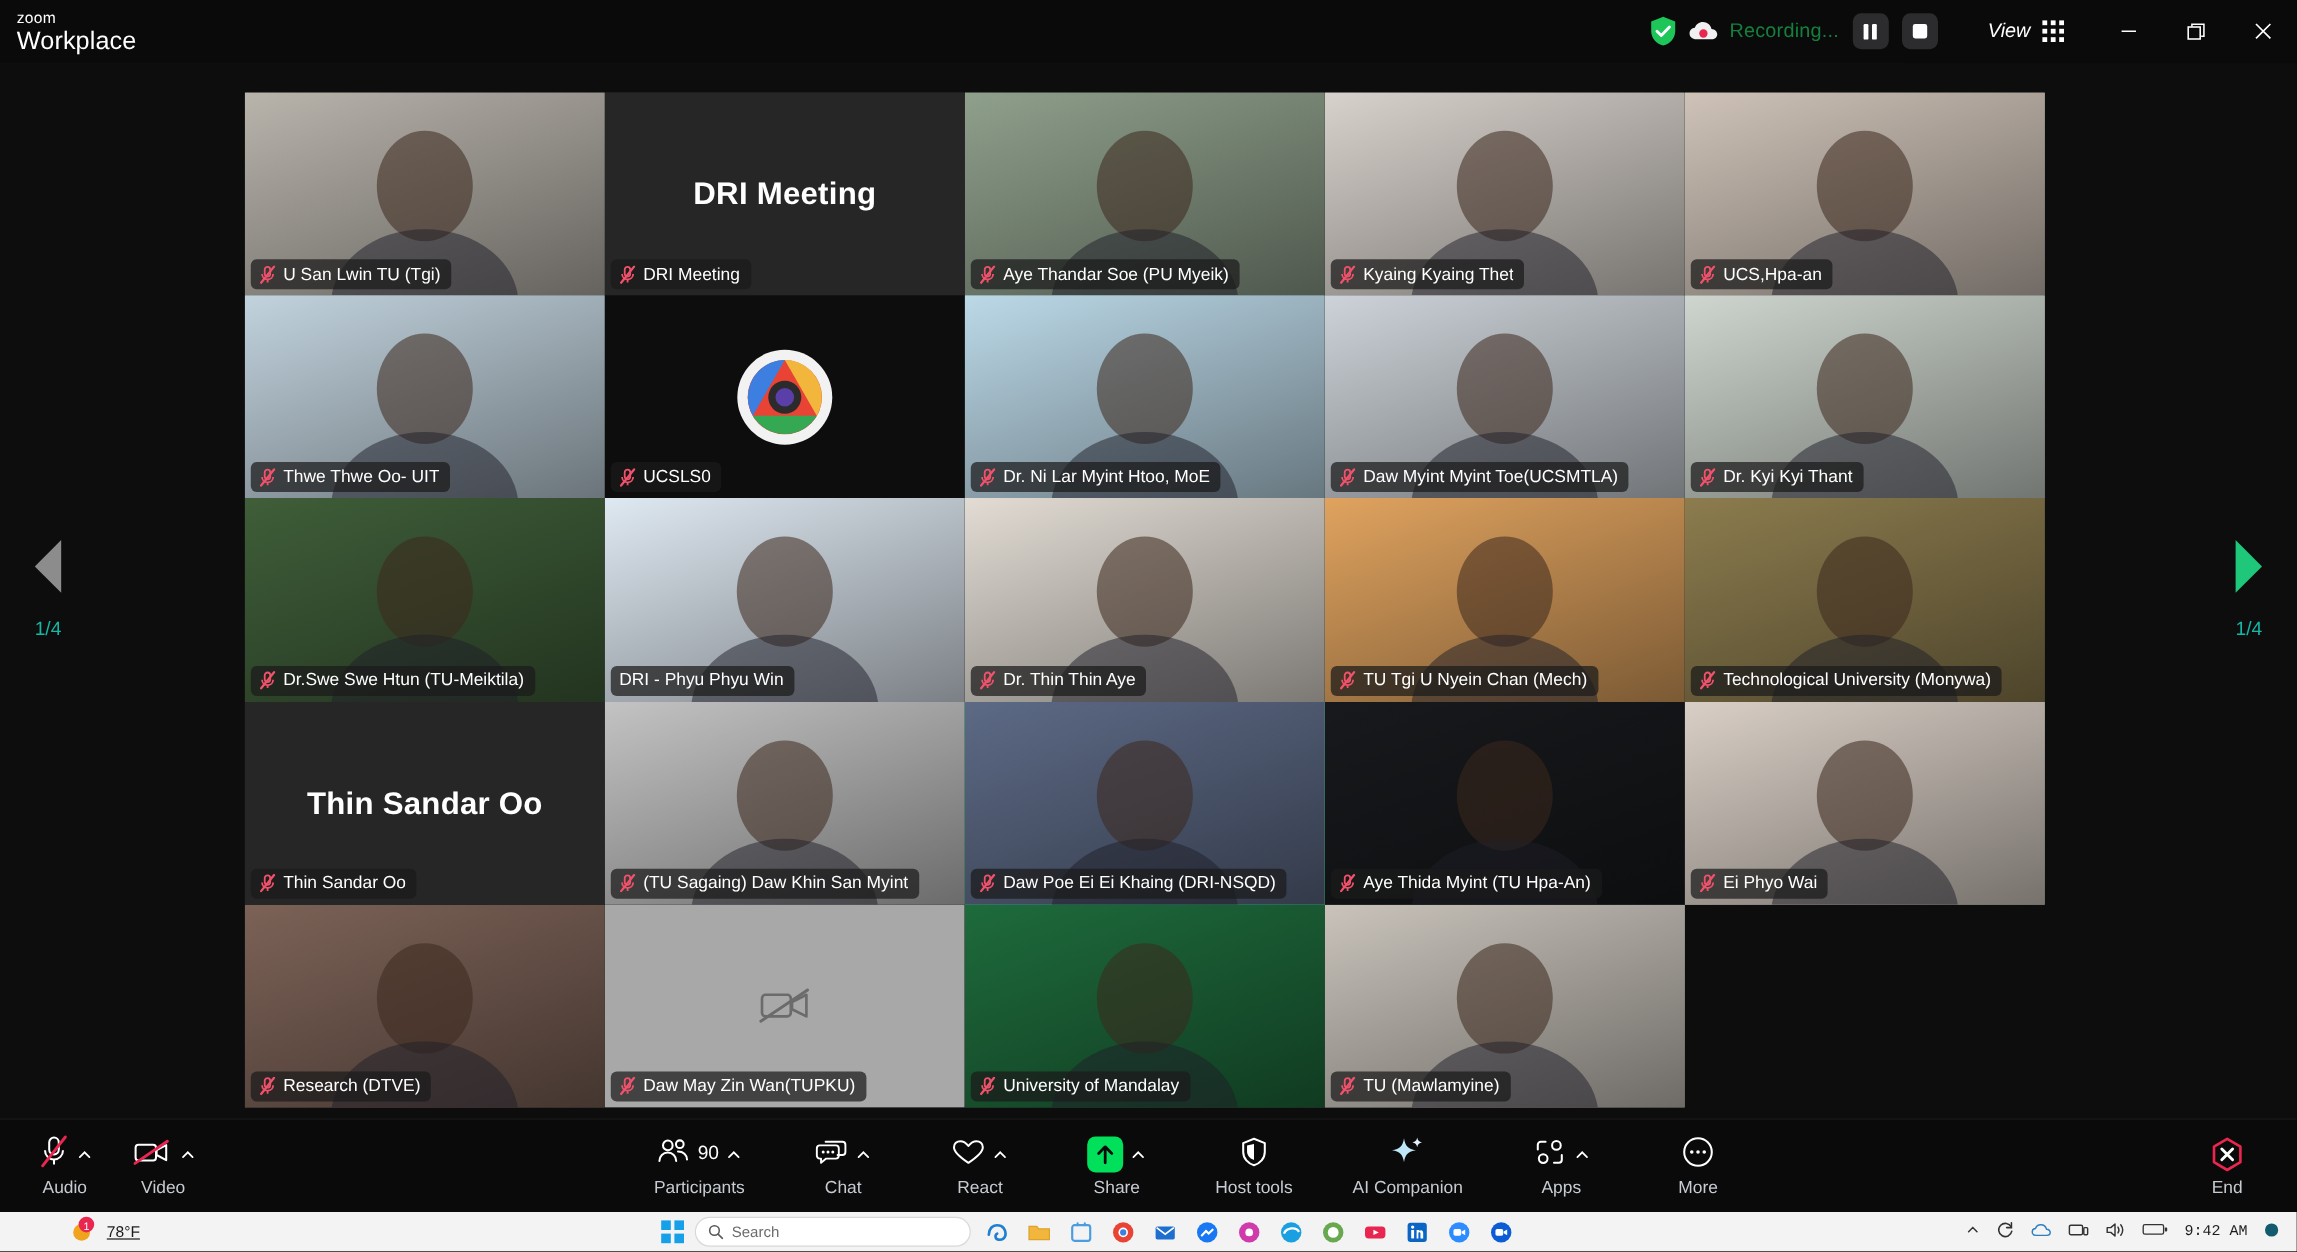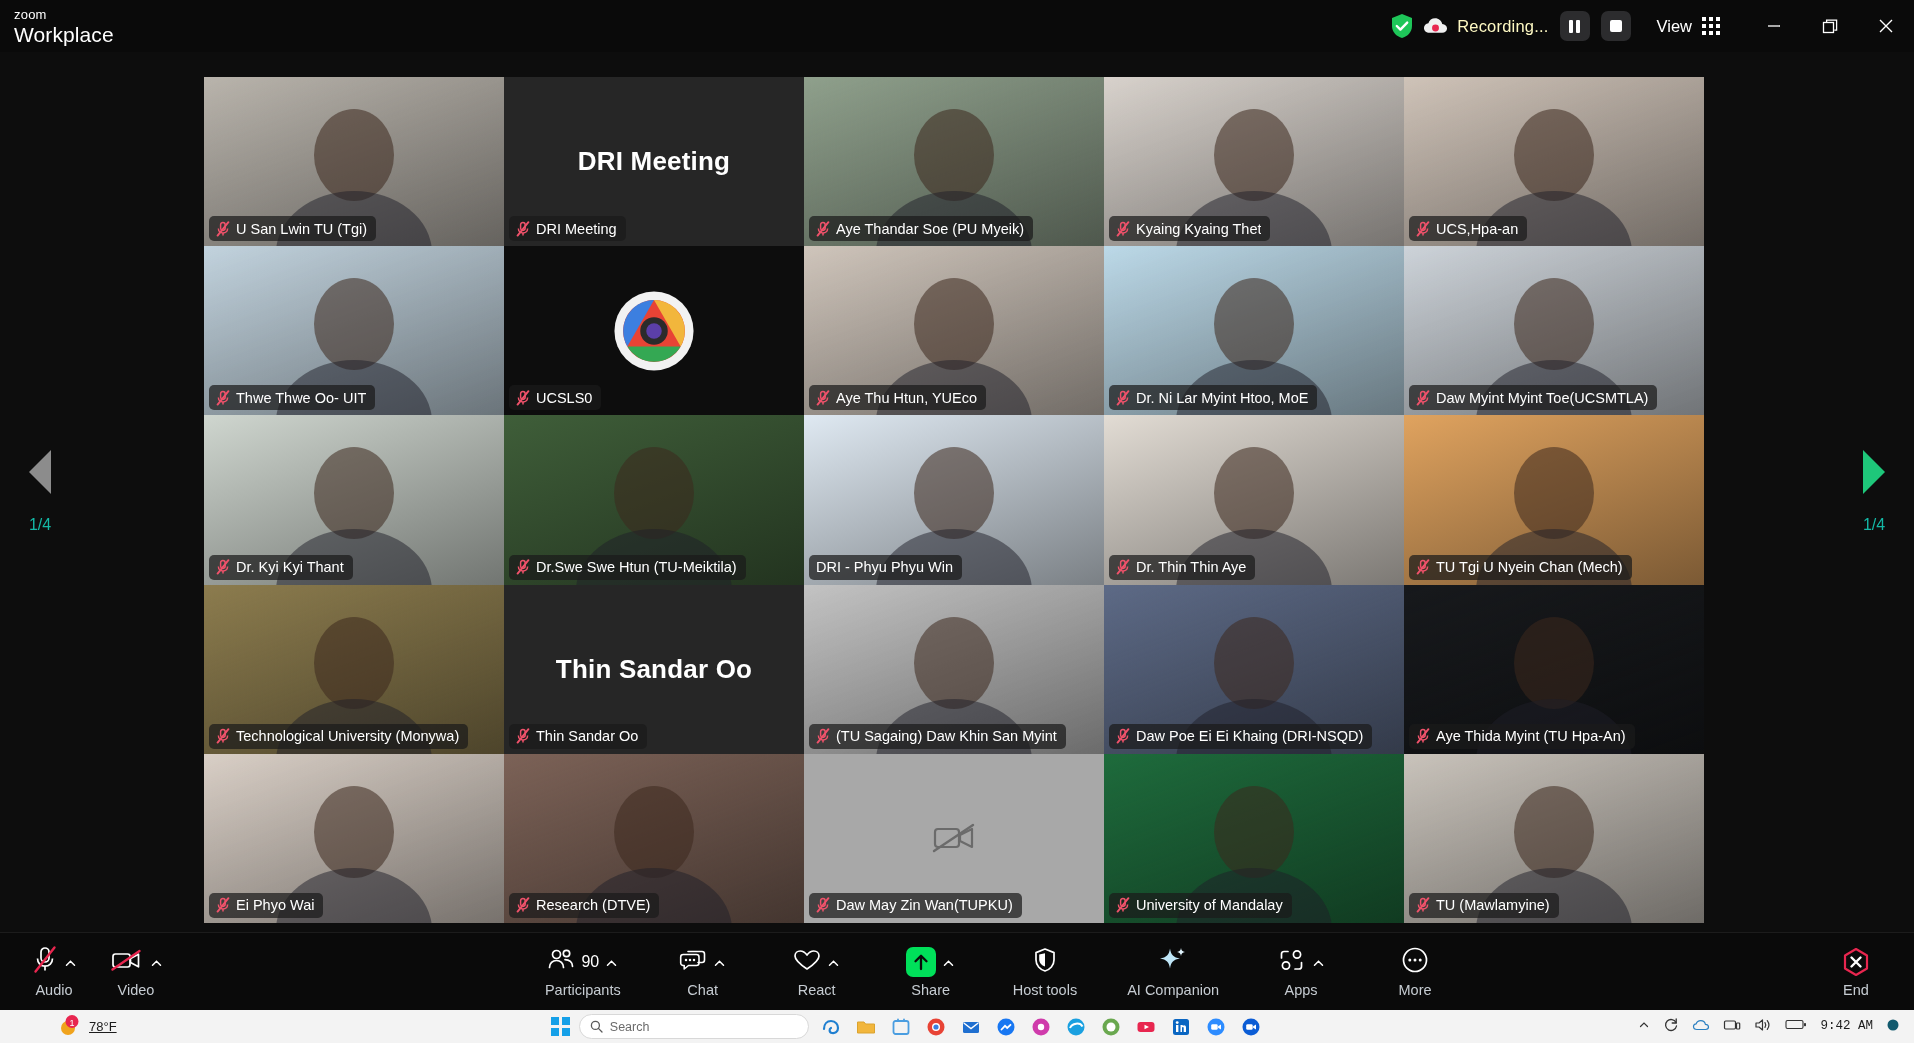--- a/index.html
+++ b/index.html
@@ -25,29 +25,29 @@
     font-family: "Liberation Sans", sans-serif; letter-spacing:.1px;
   }
   .tb-right {
     margin-left: auto; display: flex; align-items: center; height: 52px;
   }
   .rec-group {
     display: flex; align-items: center; gap: 9px; padding: 0 6px;
   }
   .shield { width: 24px; height: 26px; display:block; }
   .cloudrec { width: 25px; height: 18px; display:block; }
-  .rec-text { color: #fef9c3; font-size: 16.5px; letter-spacing:.2px; }
+  .rec-text { color: #15803d; font-size: 16.5px; letter-spacing:.2px; }
   .rec-btn {
     width: 30px; height: 30px; border-radius: 7px; background: #2c2c2e;
     display: flex; align-items: center; justify-content: center; margin-left: 2px;
   }
   .pause-bars { display:flex; gap:3.5px; }
   .pause-bars i { width: 4px; height: 13px; background: #fff; display:block; border-radius:1px;}
   .stop-sq { width: 12px; height: 12px; background: #fff; border-radius: 2px; }
-  .view-group { display: flex; align-items: center; gap: 10px; margin-left: 16px; padding: 0 4px; }
+  .view-group { display: flex; align-items: center; gap: 10px; margin-left: 32px; padding: 0 4px; font-style: italic; }
   .view-label { color: #ffffff; font-size: 16.5px; }
   .grid9 { display: grid; grid-template-columns: repeat(3, 4px); grid-template-rows: repeat(3, 4px); gap: 3px; }
   .grid9 i { width: 4px; height: 4px; background: #ffffff; display: block; }
   .wbtns { display: flex; margin-left: 22px; }
   .wbtn {
     width: 56px; height: 52px; display: flex; align-items: center; justify-content: center;
   }
   .wbtn svg { display: block; }
 
   
@@ -323,35 +323,20 @@
             </div>
           </div>
           <div class="namebadge">
             <span class="muteicon"><svg viewBox="0 0 14 16" width="14" height="16">
                 <rect x="4.6" y="1.4" width="4.6" height="8" rx="2.3" fill="none" stroke="#f0526b" stroke-width="1.5"></rect>
                 <path d="M2.4 7.4 C2.4 10 4.4 11.9 7 11.9 C9.6 11.9 11.6 10 11.6 7.4" fill="none" stroke="#f0526b" stroke-width="1.5"></path>
                 <path d="M7 11.9 V14.4" stroke="#f0526b" stroke-width="1.5"></path>
                 <path d="M1.6 14.6 L12.4 1.2" stroke="#f0526b" stroke-width="1.9" stroke-linecap="round"></path>
               </svg></span>
             <span class="nb-text">UCSLS0</span>
-          </div>
-        </div>
-        <div class="tile">
-          <div class="vid" style="background: linear-gradient(160deg, rgb(207, 197, 187) 0%, rgba(0, 0, 0, 0.45) 100%), rgb(207, 197, 187);"><svg viewBox="0 0 300 170" width="300" height="170" preserveAspectRatio="none">
-              <ellipse cx="150" cy="78" rx="40" ry="46" fill="rgba(60,40,30,0.55)"></ellipse>
-              <ellipse cx="150" cy="176" rx="78" ry="62" fill="rgba(30,30,40,0.5)"></ellipse>
-            </svg></div>
-          <div class="namebadge">
-            <span class="muteicon"><svg viewBox="0 0 14 16" width="14" height="16">
-                <rect x="4.6" y="1.4" width="4.6" height="8" rx="2.3" fill="none" stroke="#f0526b" stroke-width="1.5"></rect>
-                <path d="M2.4 7.4 C2.4 10 4.4 11.9 7 11.9 C9.6 11.9 11.6 10 11.6 7.4" fill="none" stroke="#f0526b" stroke-width="1.5"></path>
-                <path d="M7 11.9 V14.4" stroke="#f0526b" stroke-width="1.5"></path>
-                <path d="M1.6 14.6 L12.4 1.2" stroke="#f0526b" stroke-width="1.9" stroke-linecap="round"></path>
-              </svg></span>
-            <span class="nb-text">Aye Thu Htun, YUEco</span>
           </div>
         </div>
         <div class="tile">
           <div class="vid" style="background: linear-gradient(160deg, rgb(188, 217, 232) 0%, rgba(0, 0, 0, 0.45) 100%), rgb(188, 217, 232);"><svg viewBox="0 0 300 170" width="300" height="170" preserveAspectRatio="none">
               <ellipse cx="150" cy="78" rx="40" ry="46" fill="rgba(60,40,30,0.55)"></ellipse>
               <ellipse cx="150" cy="176" rx="78" ry="62" fill="rgba(30,30,40,0.5)"></ellipse>
             </svg></div>
           <div class="namebadge">
             <span class="muteicon"><svg viewBox="0 0 14 16" width="14" height="16">
                 <rect x="4.6" y="1.4" width="4.6" height="8" rx="2.3" fill="none" stroke="#f0526b" stroke-width="1.5"></rect>

